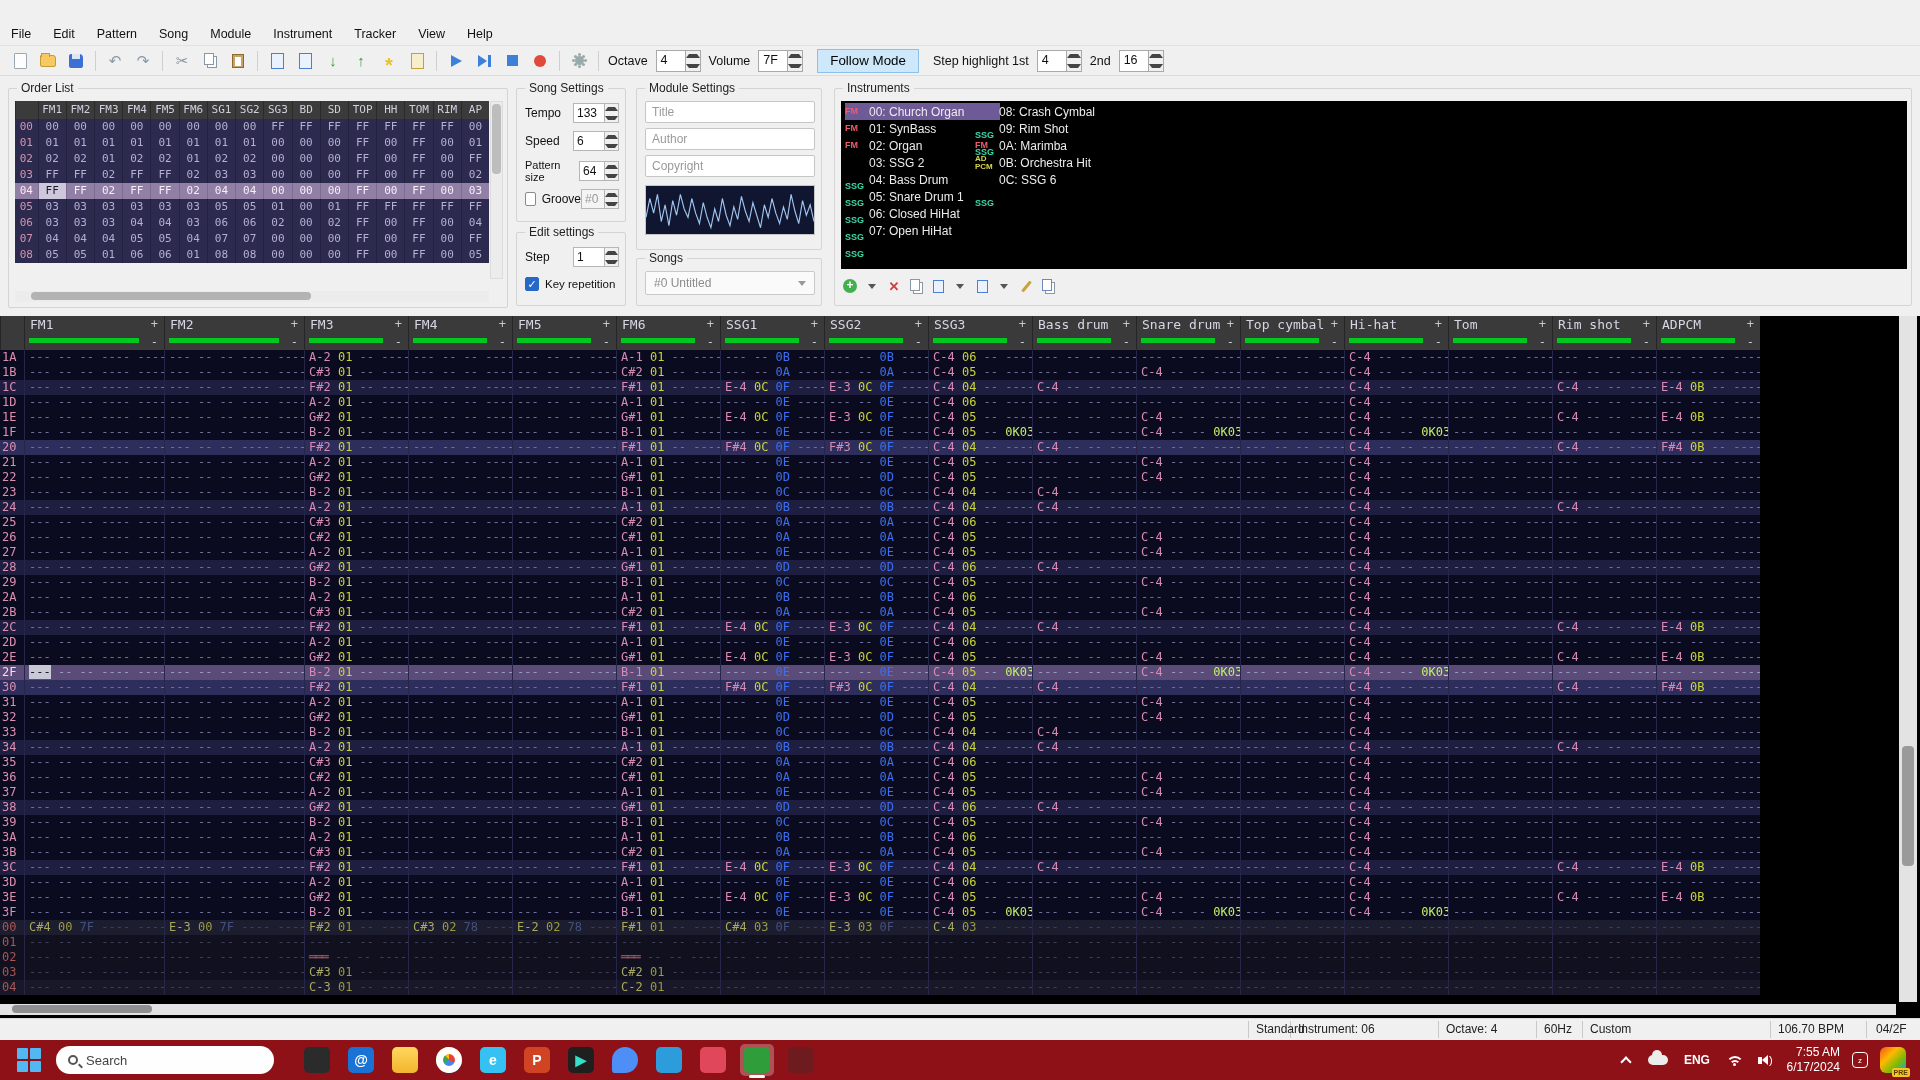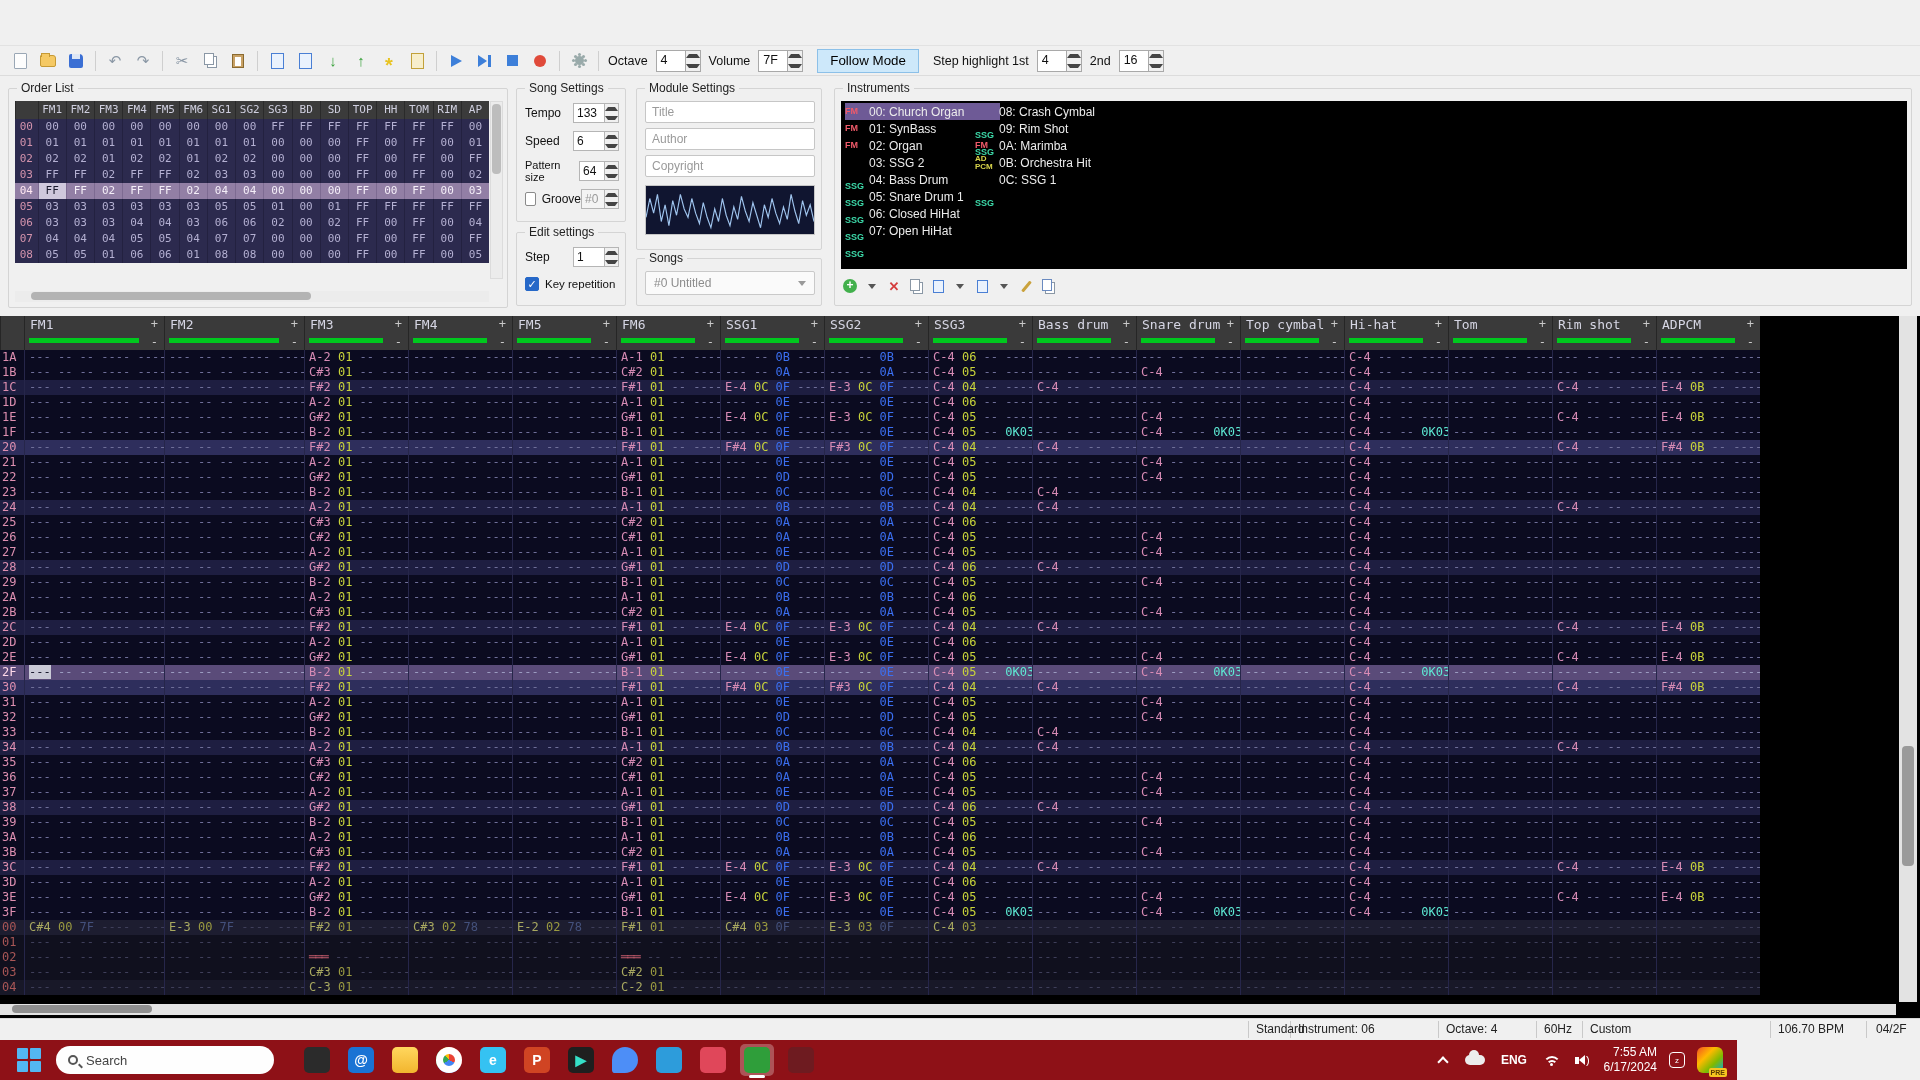--- a/index.html
+++ b/index.html
@@ -113,33 +113,33 @@
   .prow.h2 { background:#2e2e5c; }
   .prow.cur { background:#5a4b79; }
   .prow.dim { background:#10101e; }
   .prow.dim.h2 { background:#1d1d30; }
   .prow.dim.h1 { background:#181828; }
   .rn { width:24px; text-align:left; padding-left:2px; color:#dd8fb0; flex:none; }
   .prow.cur .rn { color:#ffd9ea; }
   .prow.dim .rn { color:#a85656; }
   .pcell { flex:none; padding-left:4px; border-left:1px solid #26264a; overflow:hidden; }
   .t-note { color:#d78bb5; } .t-inst { color:#c9d43a; } .t-vol { color:#3b6ff0; }
-  .t-fx { color:#5eead4; } .t-dash { color:#6f6f99; } .t-cut { color:#c05a6a; letter-spacing:-1px; }
+  .t-fx { color:#bef264; } .t-dash { color:#6f6f99; } .t-cut { color:#c05a6a; letter-spacing:-1px; }
   .prow.cur .t-dash { color:#9b9bc0; }
   .prow.dim .t-note { color:#a8a860; } .prow.dim .t-inst { color:#9a9a40; }
   .prow.dim .t-vol { color:#44517c; } .prow.dim .t-dash { color:#3f3f5a; }
   .cursor { background:#c9c9d6; color:#1a1a2e !important; }
 
   
   .statusbar { position:absolute; left:0; top:1018px; width:1920px; height:22px; background:#f0f0f0; border-top:1px solid #d9d9d9; font-size:12px; color:#222; }
   .st-item { position:absolute; top:3px; }
   .st-sep { position:absolute; top:2px; width:1px; height:17px; background:#c9c9c9; }
 
   
-  .taskbar { position:absolute; left:0; top:1040px; width:1737px; height:40px; background:#8e1117; display:flex; align-items:center; }
+  .taskbar { position:absolute; left:0; top:1040px; width:1920px; height:40px; background:#8e1117; display:flex; align-items:center; }
   .start { position:absolute; left:16px; top:7px; width:26px; height:26px; display:grid; grid-template-columns:11px 11px; grid-gap:2px; padding:1px; }
   .start div { background:#53b7f2; border-radius:1px; }
   .search-pill { position:absolute; left:56px; top:6px; width:218px; height:28px; background:#fefefe; border-radius:14px; display:flex; align-items:center; font-size:13px; color:#444; }
   .mag { width:10px; height:10px; border:2px solid #555; border-radius:50%; margin:0 8px 0 12px; position:relative; }
   .mag:before { content:""; position:absolute; left:8px; top:8px; width:5px; height:2px; background:#555; transform:rotate(45deg); }
   .tb-app { position:absolute; top:4px; width:34px; height:32px; border-radius:5px; display:flex; align-items:center; justify-content:center; }
   .tb-app.active { background:rgba(255,255,255,.28); }
   .tb-app.active:after { content:""; position:absolute; bottom:-2px; left:9px; width:16px; height:3px; border-radius:2px; background:#fff; }
   .appico { width:26px; height:26px; border-radius:5px; display:flex; align-items:center; justify-content:center; font-size:14px; font-weight:bold; color:#fff; }
   .tray { position:absolute; right:0; top:0; height:40px; display:flex; align-items:center; color:#fff; font-size:12px; }
@@ -158,20 +158,31 @@
   .bell { width:16px; height:16px; border:1.5px solid #fff; border-radius:4px; color:#fff; font-size:8px; display:flex; align-items:center; justify-content:center; }
   .copilot { width:26px; height:26px; border-radius:6px; background:linear-gradient(135deg,#f25022,#ffb900 35%,#7fba00 65%,#00a4ef); position:relative; }
   .copilot .pre { position:absolute; right:-4px; bottom:-4px; background:#f7c520; color:#5a3c00; font-size:7px; font-weight:bold; padding:1px 2px; border-radius:2px; }
 </style>
 </head>
 <body>
 
 <div class="screen">
 
 
+  <div class="menubar">
+      <div class="menu-item">File</div>
+      <div class="menu-item">Edit</div>
+      <div class="menu-item">Pattern</div>
+      <div class="menu-item">Song</div>
+      <div class="menu-item">Module</div>
+      <div class="menu-item">Instrument</div>
+      <div class="menu-item">Tracker</div>
+      <div class="menu-item">View</div>
+      <div class="menu-item">Help</div>
+    </div>
 
   <div class="toolbar">
     <div style="width:6px"></div>
     <div class="tbtn">
         <div class="i-page"></div>
       </div>
     <div class="tbtn">
         <div class="i-folder"></div>
       </div>
     <div class="tbtn">
@@ -635,21 +646,21 @@
           <span class="badge FM">FM</span>
           <span>0A: Marimba</span>
         </div>
         <div class="inst-item" style="left: 134px; top: 53px; width: 155px;">
           <span class="badge ADPCM">AD
 PCM</span>
           <span>0B: Orchestra Hit</span>
         </div>
         <div class="inst-item" style="left: 134px; top: 70px; width: 155px;">
           <span class="badge SSG">SSG</span>
-          <span>0C: SSG 1</span>
+          <span>0C: SSG 6</span>
         </div>
       </div>
     <div class="inst-tools" style="left:6px;top:188px">
       <div class="itool">
           <div class="ic-add">+</div>
         </div>
       <div class="itool">
           <div class="ic-caret"></div>
         </div>
       <div class="itool">

